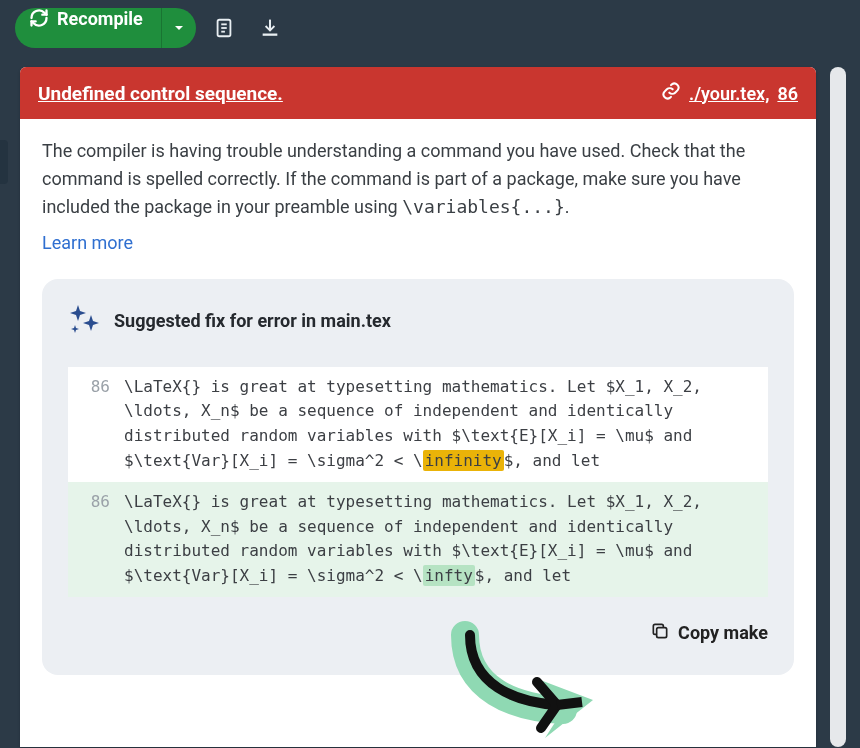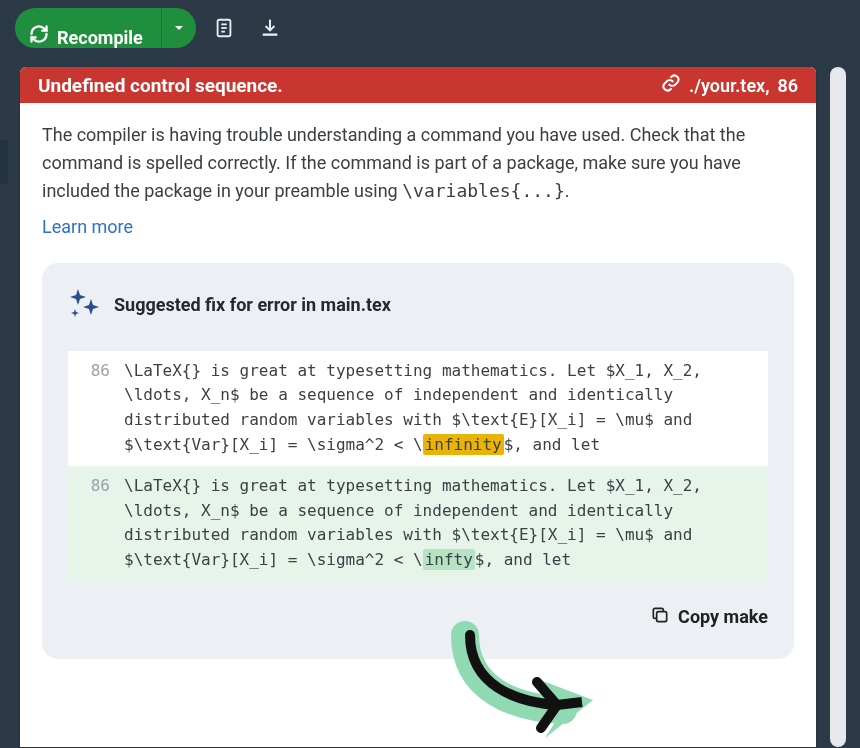--- a/index.html
+++ b/index.html
@@ -29,21 +29,21 @@
     border-radius: 22px;
     height: 40px;
     overflow: hidden;
     font-weight: 700;
     font-size: 18px;
     border: none;
     cursor: pointer;
   }
   .recompile-main {
     display: flex;
-    align-items: flex-end;
+    align-items: flex-start;
     padding: 0 18px 0 14px;
     gap: 8px;
     height: 100%;
   }
   .recompile-caret {
     border-left: 1px solid rgba(0,0,0,0.18);
     height: 100%;
     display: flex;
     align-items: center;
     padding: 0 12px;
@@ -81,22 +81,23 @@
     flex: 1;
     overflow: hidden;
     box-shadow: 0 1px 3px rgba(0,0,0,0.2);
   }
   .err-header {
     background: #c9362f;
     color: #fff;
     display: flex;
     align-items: center;
     justify-content: space-between;
-    padding: 6px 18px;
+    padding: 14px 18px;
     font-size: 19px;
+    text-decoration: underline;
   }
   .err-title { font-weight: 700; }
   .err-loc {
     display: flex;
     align-items: center;
     gap: 8px;
     font-weight: 600;
     font-size: 18px;
   }
   .err-body {

